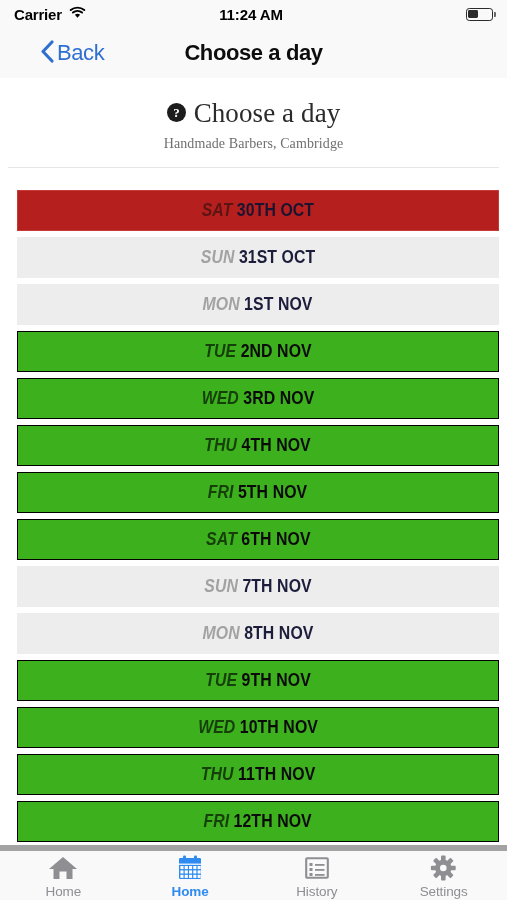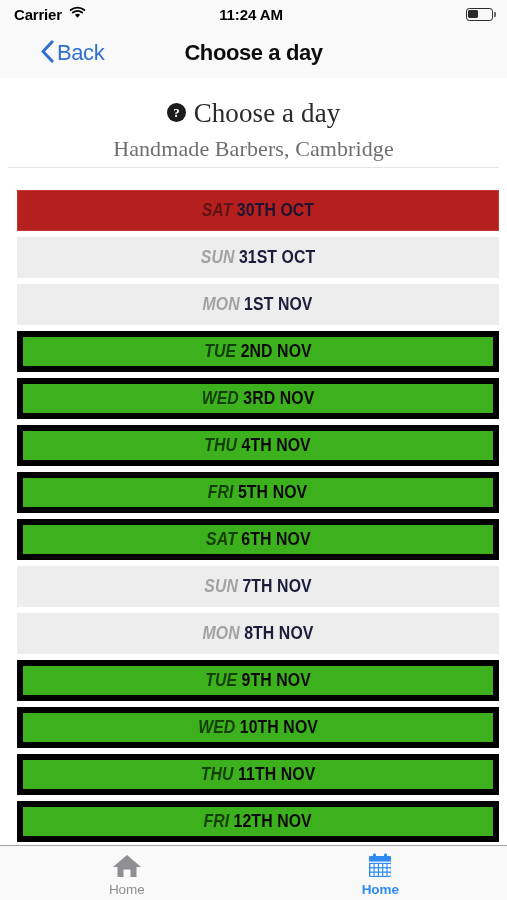--- a/index.html
+++ b/index.html
@@ -60,21 +60,21 @@
   }
   .ph-title {
     font-family:"Liberation Serif", serif;
     font-size:27px; color:#2b2b2b;
     display:flex; align-items:center; justify-content:center; gap:8px;
     letter-spacing:0.1px;
   }
   .q-icon { display:block; flex:0 0 auto; }
   .ph-sub {
     font-family:"Liberation Serif", serif;
-    font-size:22px; color:#6f6f6f; margin-top:7px; letter-spacing:0.1px;
+    font-size:14px; color:#6f6f6f; margin-top:7px; letter-spacing:0.1px;
   }
   .divider {
     position:absolute; top:167px; left:8px; width:491px; height:1px;
     background:#e6e6e6;
   }
 
   
   .daylist {
     position:absolute; top:190px; left:0; width:507px; height:655px;
     overflow:hidden;
@@ -97,28 +97,28 @@
   .day-row .date { font-weight:700; }
 
   .day-row.full      { background:#B5201E; border:1px solid #C43A36; }
   .day-row.full .dow { color:#5e1412; }
   .day-row.full .date{ color:#1b1330; }
 
   .day-row.closed      { background:#EDEDED; }
   .day-row.closed .dow { color:#a2a2a2; }
   .day-row.closed .date{ color:#1b1d3a; }
 
-  .day-row.open      { background:#3DB01D; border:6px solid #000000; }
+  .day-row.open      { background:#3DB01D; border:1px solid #000000; }
   .day-row.open .dow { color:#15400a; }
   .day-row.open .date{ color:#0a0a0a; }
 
   
   .tabbar {
     position:absolute; bottom:0; left:0; width:507px; height:55px;
-    background:#F9F9F9; border-top:1px solid #a3a3a3;
+    background:#F9F9F9; border-top:6px solid #a3a3a3;
     display:flex; align-items:stretch;
   }
   .tab {
     flex:1; display:flex; flex-direction:column;
     align-items:center; justify-content:center; gap:3px;
     cursor:pointer; padding-top:3px;
   }
   .tab-icon { display:block; height:26px; }
   .tab-label { font-size:13.5px; color:#8e8e93; letter-spacing:-0.1px; }
   .tab.active .tab-label { color:#2F8BF0; font-weight:600; }
@@ -288,15 +288,42 @@
             <rect x="17.299999999999997" y="15.4" width="3.1" height="3.1" fill="#ffffff"></rect>
             <rect x="21.6" y="15.4" width="3.1" height="3.1" fill="#ffffff"></rect>
             <rect x="4.4" y="19.8" width="3.1" height="3.1" fill="#ffffff"></rect>
             <rect x="8.7" y="19.8" width="3.1" height="3.1" fill="#ffffff"></rect>
             <rect x="13" y="19.8" width="3.1" height="3.1" fill="#ffffff"></rect>
             <rect x="17.299999999999997" y="19.8" width="3.1" height="3.1" fill="#ffffff"></rect>
             <rect x="21.6" y="19.8" width="3.1" height="3.1" fill="#ffffff"></rect>
           </svg></span>
         <span class="tab-label" style="color: rgb(47, 139, 240);">Home</span>
       </div>
+      <div class="tab">
+        <span class="tab-icon"><svg width="28" height="26" viewBox="0 0 28 26">
+            <rect x="3.2" y="3.2" width="21.6" height="19.6" rx="1" fill="none" stroke="#8E8E93" stroke-width="2.1"></rect>
+            <rect x="6.5" y="8" width="3" height="3" fill="#8E8E93"></rect>
+            <rect x="12" y="9" width="9.5" height="1.8" fill="#8E8E93"></rect>
+            <rect x="6.5" y="13" width="3" height="3" fill="#8E8E93"></rect>
+            <rect x="12" y="14" width="9.5" height="1.8" fill="#8E8E93"></rect>
+            <rect x="6.5" y="18" width="3" height="3" fill="#8E8E93"></rect>
+            <rect x="12" y="19" width="9.5" height="1.8" fill="#8E8E93"></rect>
+          </svg></span>
+        <span class="tab-label">History</span>
+      </div>
+      <div class="tab">
+        <span class="tab-icon"><svg width="29" height="26" viewBox="0 0 29 26">
+            <rect x="12" y="0.6" width="4.6" height="6.4" rx="1" fill="#8E8E93" transform="rotate(0 14.3 13)"></rect>
+            <rect x="12" y="0.6" width="4.6" height="6.4" rx="1" fill="#8E8E93" transform="rotate(45 14.3 13)"></rect>
+            <rect x="12" y="0.6" width="4.6" height="6.4" rx="1" fill="#8E8E93" transform="rotate(90 14.3 13)"></rect>
+            <rect x="12" y="0.6" width="4.6" height="6.4" rx="1" fill="#8E8E93" transform="rotate(135 14.3 13)"></rect>
+            <rect x="12" y="0.6" width="4.6" height="6.4" rx="1" fill="#8E8E93" transform="rotate(180 14.3 13)"></rect>
+            <rect x="12" y="0.6" width="4.6" height="6.4" rx="1" fill="#8E8E93" transform="rotate(225 14.3 13)"></rect>
+            <rect x="12" y="0.6" width="4.6" height="6.4" rx="1" fill="#8E8E93" transform="rotate(270 14.3 13)"></rect>
+            <rect x="12" y="0.6" width="4.6" height="6.4" rx="1" fill="#8E8E93" transform="rotate(315 14.3 13)"></rect>
+            <circle cx="14.3" cy="13" r="8.2" fill="#8E8E93"></circle>
+            <circle cx="14.3" cy="13" r="3.3" fill="#F9F9F9"></circle>
+          </svg></span>
+        <span class="tab-label">Settings</span>
+      </div>
     </div>
 
 </div>
 
 </body></html>

